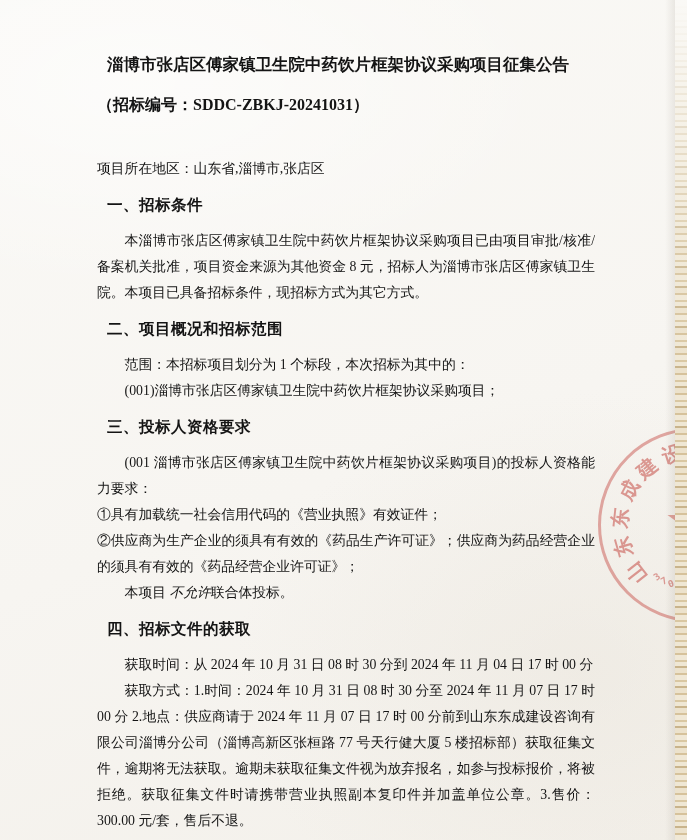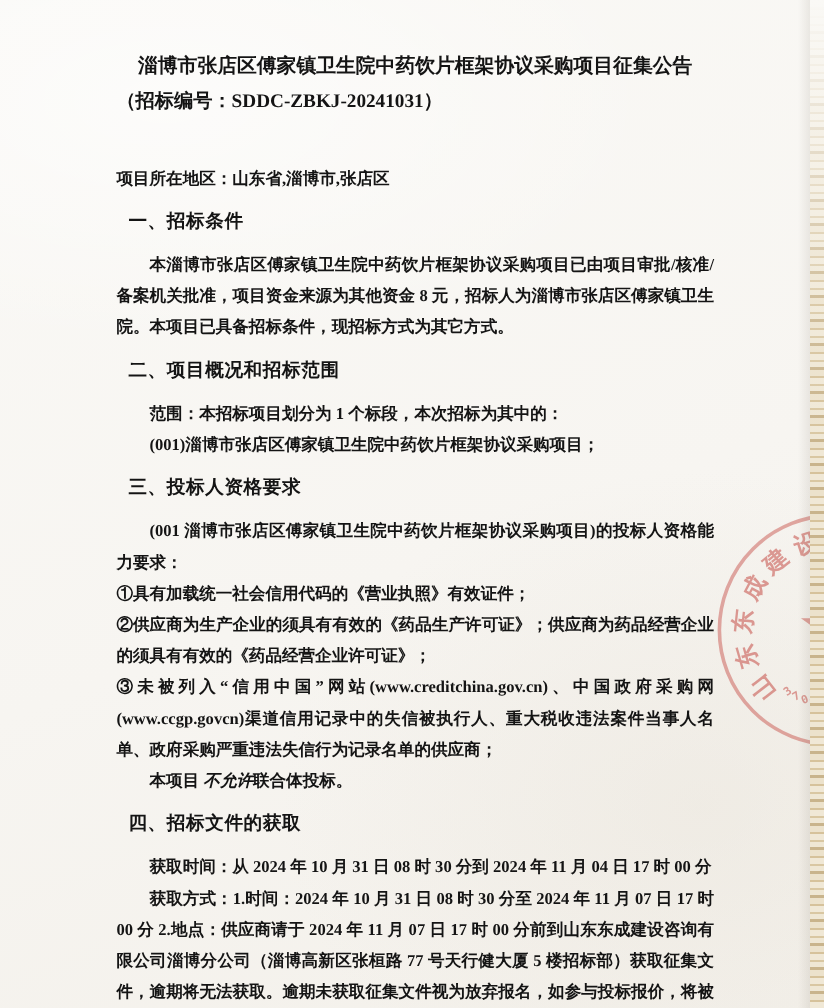--- a/index.html
+++ b/index.html
@@ -27,26 +27,26 @@
   .edge-shadow{
     position:absolute;right:12px;top:0;width:10px;height:840px;
     background:linear-gradient(to right, rgba(120,110,95,0) 0%, rgba(120,110,95,.12) 100%);
   }
   .content{
     position:absolute;left:97px;top:40px;width:498px;
     font-size:13.8px;line-height:26px;
     text-align:justify;
   }
   .doc-title{
-    font-size:16.5px;font-weight:bold;text-align:center;line-height:30px;margin:0;
+    font-size:16.5px;font-weight:bold;text-align:left;line-height:30px;margin:10px;
   }
   .doc-subtitle{
     font-size:16px;font-weight:bold;text-align:left;line-height:30px;margin:0 0 36px 0;
   }
-  p{margin:0;font-weight:bold;}
+  p{margin:0;}
   .indent{text-indent:2em;}
   h2.sec{
     font-size:15.5px;font-weight:bold;line-height:26px;margin:10px;text-align:left;
     letter-spacing:.5px;
   }
   .em-italic{font-style:italic;}
   
   .seal{
     position:absolute;left:598px;top:428px;width:194px;height:194px;
     pointer-events:none;opacity:.78;filter:blur(.3px);
@@ -86,21 +86,20 @@
     <p class="indent">本淄博市张店区傅家镇卫生院中药饮片框架协议采购项目已由项目审批/核准/备案机关批准，项目资金来源为其他资金 8 元，招标人为淄博市张店区傅家镇卫生院。本项目已具备招标条件，现招标方式为其它方式。</p>
 
     <h2 class="sec">二、项目概况和招标范围</h2>
     <p class="indent">范围：本招标项目划分为 1 个标段，本次招标为其中的：</p>
     <p class="indent">(001)淄博市张店区傅家镇卫生院中药饮片框架协议采购项目；</p>
 
     <h2 class="sec">三、投标人资格要求</h2>
     <p class="indent">(001 淄博市张店区傅家镇卫生院中药饮片框架协议采购项目)的投标人资格能力要求：</p>
     <p>①具有加载统一社会信用代码的《营业执照》有效证件；</p>
     <p>②供应商为生产企业的须具有有效的《药品生产许可证》；供应商为药品经营企业的须具有有效的《药品经营企业许可证》；</p>
-    <p>③未被列入“信用中国”网站(www.creditchina.gov.cn)、中国政府采购网(www.ccgp.govcn)渠道信用记录中的失信被执行人、重大税收违法案件当事人名单、政府采购严重违法失信行为记录名单的供应商；</p>
     <p class="indent"><span>本项目 </span><span class="em-italic">不允许</span><span>联合体投标。</span></p>
 
     <h2 class="sec">四、招标文件的获取</h2>
     <p class="indent">获取时间：从 2024 年 10 月 31 日  08 时 30 分到 2024 年 11 月 04 日  17 时 00 分</p>
     <p class="indent">获取方式：1.时间：2024 年 10 月 31 日 08 时 30 分至 2024 年 11 月 07 日 17 时 00 分 2.地点：供应商请于 2024 年 11 月 07 日 17 时 00 分前到山东东成建设咨询有限公司淄博分公司（淄博高新区张桓路 77 号天行健大厦 5 楼招标部）获取征集文件，逾期将无法获取。逾期未获取征集文件视为放弃报名，如参与投标报价，将被拒绝。获取征集文件时请携带营业执照副本复印件并加盖单位公章。3.售价：300.00 元/套，售后不退。</p>
 
     <h2 class="sec">五、投标文件的递交</h2>
 
   </div>
 

